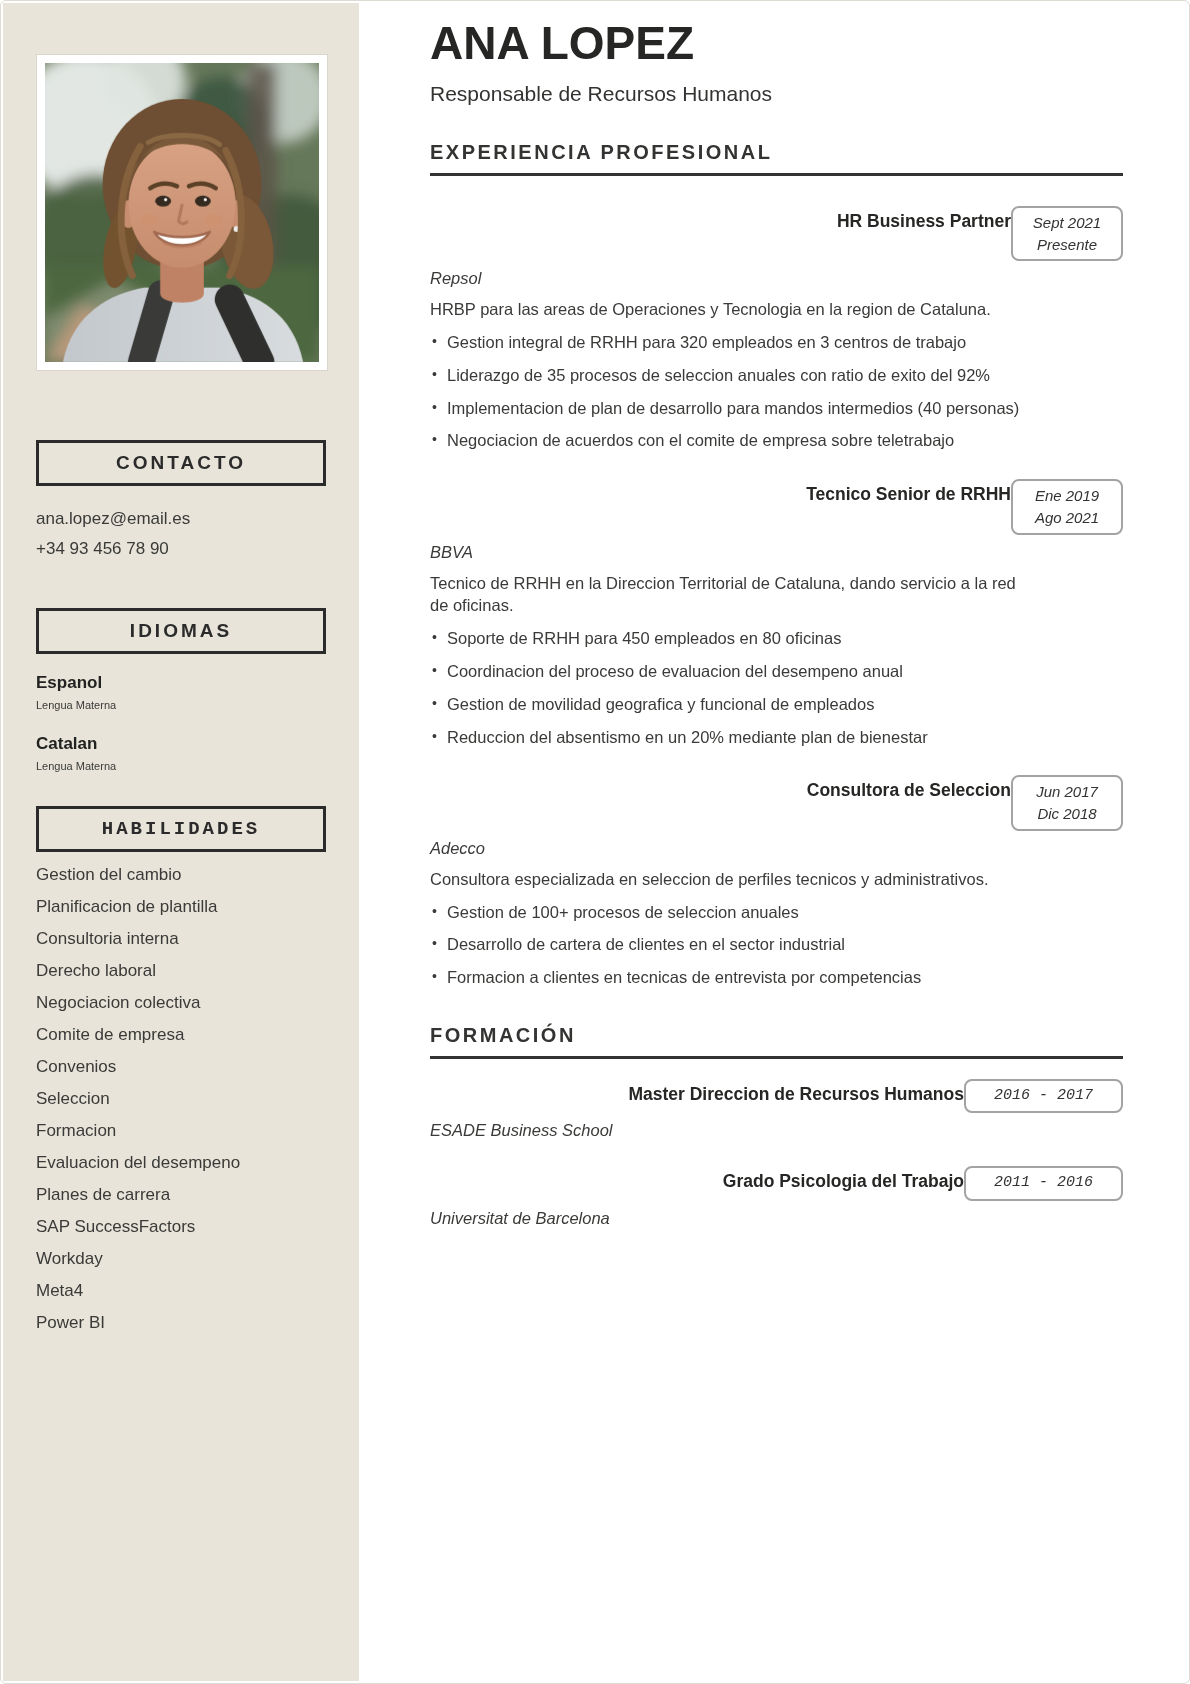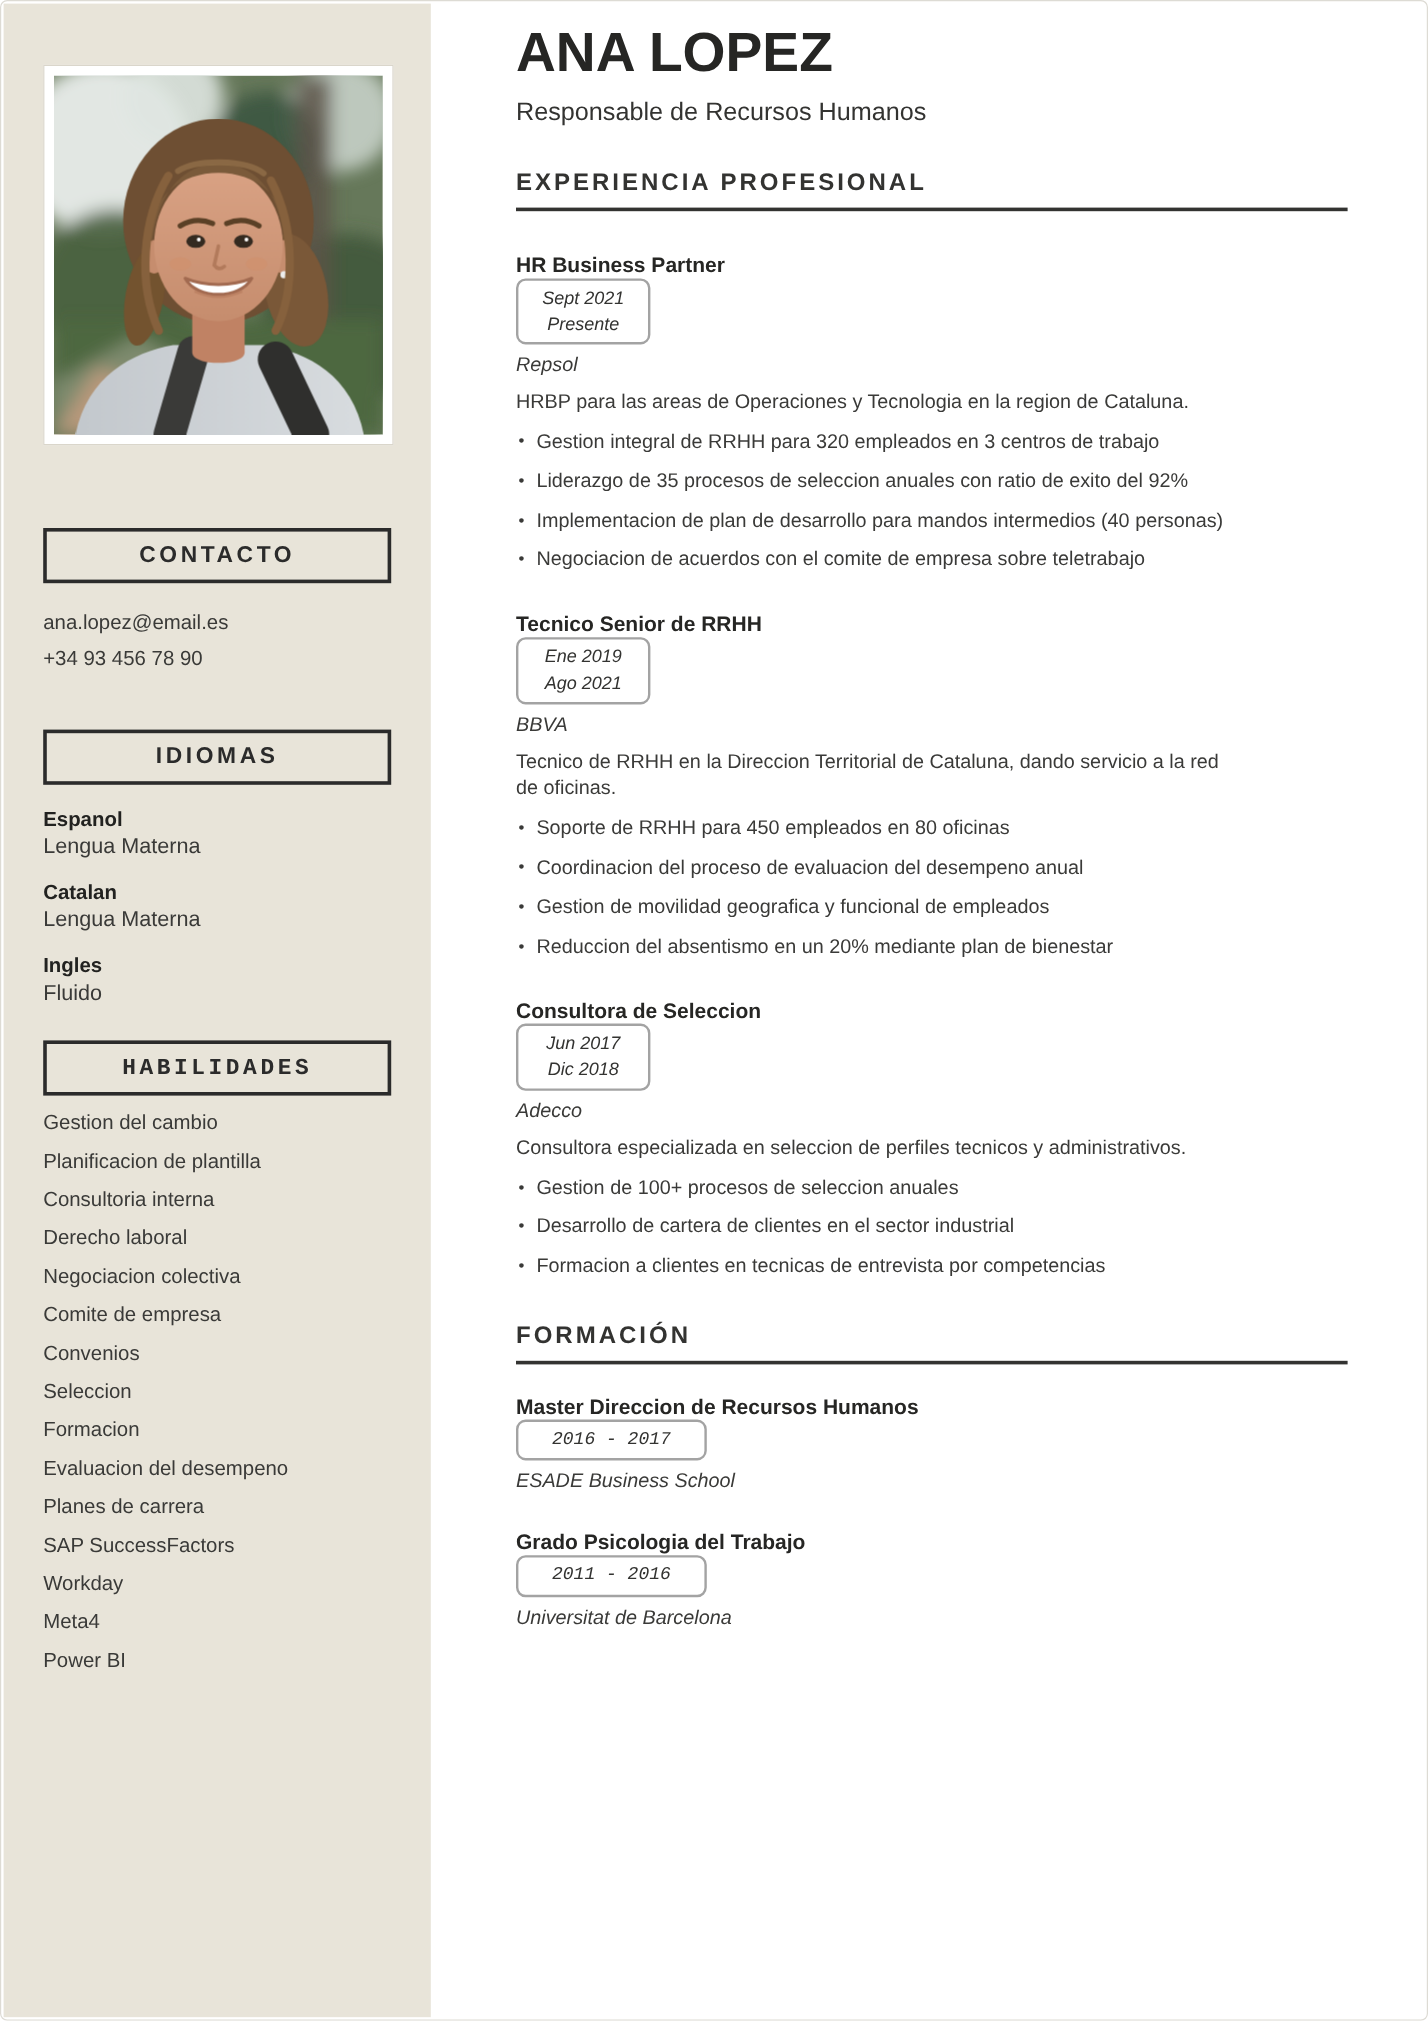--- a/index.html
+++ b/index.html
@@ -30,21 +30,21 @@
     font-weight:bold; font-size:19px; letter-spacing:3px; color:#2b2b2b;
   }
   .box-contact { margin-top:69px; }
   .contact-lines { margin-top:18px; font-size:17px; color:#3a3a38; }
   .contact-lines div { line-height:30px; }
 
   .box-languages { margin-top:44px; }
   .lang-list { margin-top:18px; }
   .lang-item { margin-bottom:17px; }
   .lang-name { font-weight:bold; font-size:17px; color:#222220; line-height:22px; }
-  .lang-level { font-size:18px; color:#3a3a38; line-height:22px; }
+  .lang-level { font-size:11px; color:#3a3a38; line-height:22px; }
 
   .box-skills { margin-top:29px;font-family:Liberation Mono, monospace; }
   .skill-list { margin-top:12px; }
   .skill-item { font-size:17px; color:#3a3a38; line-height:21px; margin-bottom:11px; }
 
   
   .main { position:absolute; left:429px; top:0; width:693px; }
   .name {
     margin-top:16px; font-size:46px; font-weight:bold; letter-spacing:0px;
     color:#262624; line-height:1.15;
@@ -53,21 +53,21 @@
 
   .section-header {
     margin-top:35px; border-bottom:3px solid #333331; padding-bottom:9px;
   }
   .section-header span {
     font-size:20px; font-weight:bold; letter-spacing:2.5px; color:#333331;
   }
 
   .entries { margin-top:30px; }
   .entry { margin-bottom:27px; }
-  .entry-head { display:flex; justify-content:flex-start; align-items:flex-start;flex-direction:column; }
+  .entry-head { display:flex; justify-content:flex-end; align-items:flex-start; }
   .entry-title { font-size:17.5px; font-weight:bold; color:#262624; line-height:22px; padding-top:4px; }
   .date-badge {
     border:2px solid #a3a3a3; border-radius:8px; padding:4px 12px;
     font-style:italic; font-size:15px; color:#333331; text-align:center;
     line-height:1.45; min-width:112px; background:#ffffff;
   }
   .company { margin-top:8px; font-style:italic; font-size:16.5px; color:#3a3a38; }
   .entry-desc { margin-top:10px; font-size:16.5px; line-height:1.38; color:#3a3a38; max-width:600px; }
   .bullet-list { margin-top:11px; }
   .bullet-item {
@@ -171,24 +171,20 @@
       <span class="side-box-title">IDIOMAS</span>
     </div>
     <div class="lang-list">
       <div class="lang-item">
         <div class="lang-name">Espanol</div>
         <div class="lang-level">Lengua Materna</div>
       </div>
       <div class="lang-item">
         <div class="lang-name">Catalan</div>
         <div class="lang-level">Lengua Materna</div>
-      </div>
-      <div class="lang-item">
-        <div class="lang-name">Ingles</div>
-        <div class="lang-level">Fluido</div>
       </div>
     </div>
 
     <div class="side-box box-skills">
       <span class="side-box-title">HABILIDADES</span>
     </div>
     <div class="skill-list">
       <div class="skill-item">Gestion del cambio</div>
       <div class="skill-item">Planificacion de plantilla</div>
       <div class="skill-item">Consultoria interna</div>

